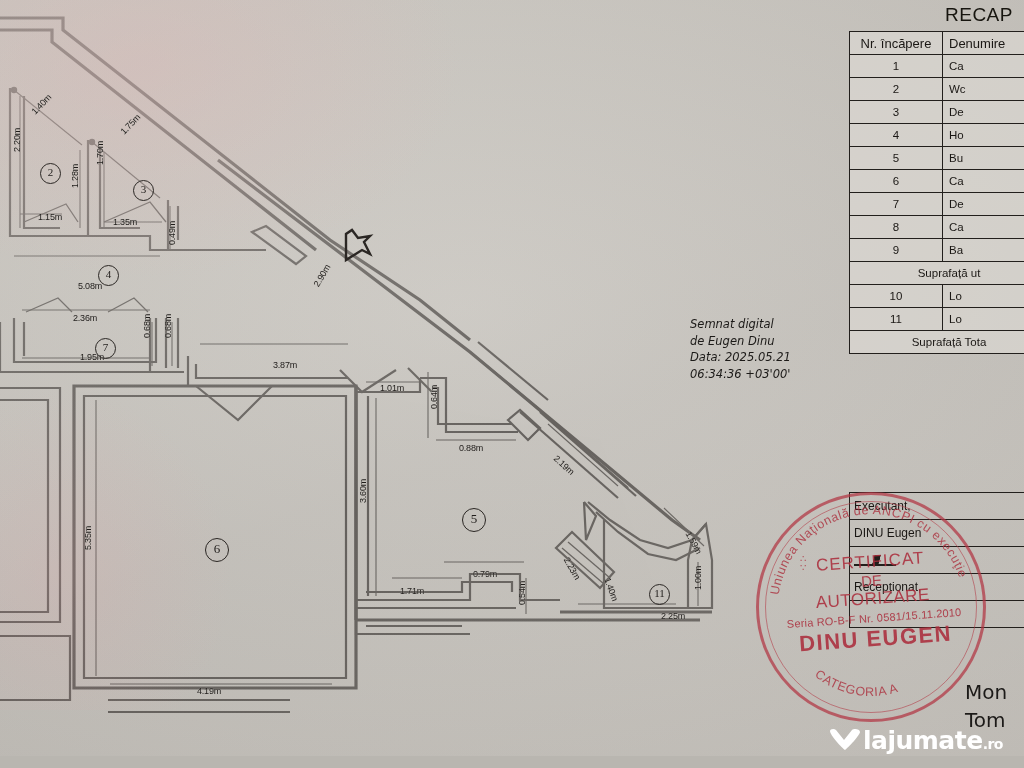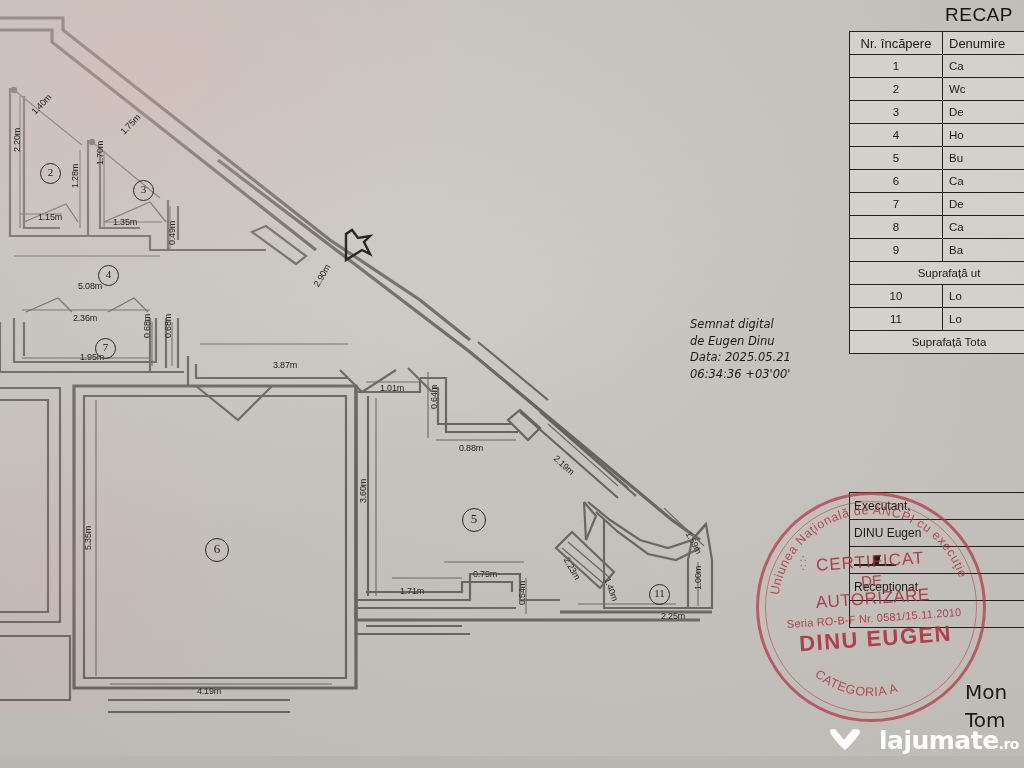--- a/index.html
+++ b/index.html
@@ -183,21 +183,21 @@
     letter-spacing: 1px;
     pointer-events: none;
   }
   #wm-big .sub {
     font-size: 20px; font-weight: normal; letter-spacing: 7px;
     color: rgba(255,255,255,0.38);
   }
   
   #wm-laju {
     position: absolute; left: 828px; top: 726px;
-    display: flex; align-items: center; gap: 17px;
+    display: flex; align-items: center; gap: 1px;
     pointer-events: none;
   }
   #wm-laju .txt {
     font-size: 25px; font-weight: bold; color: #ffffff;
     font-family: "DejaVu Sans", sans-serif; letter-spacing: -0.5px;
   }
   #wm-laju .txt .dom { font-size: 14px; }
   #bottom-bar {
     position: absolute; left: 0; top: 756px; width: 1024px; height: 12px;
     background: #b9b6b0;

